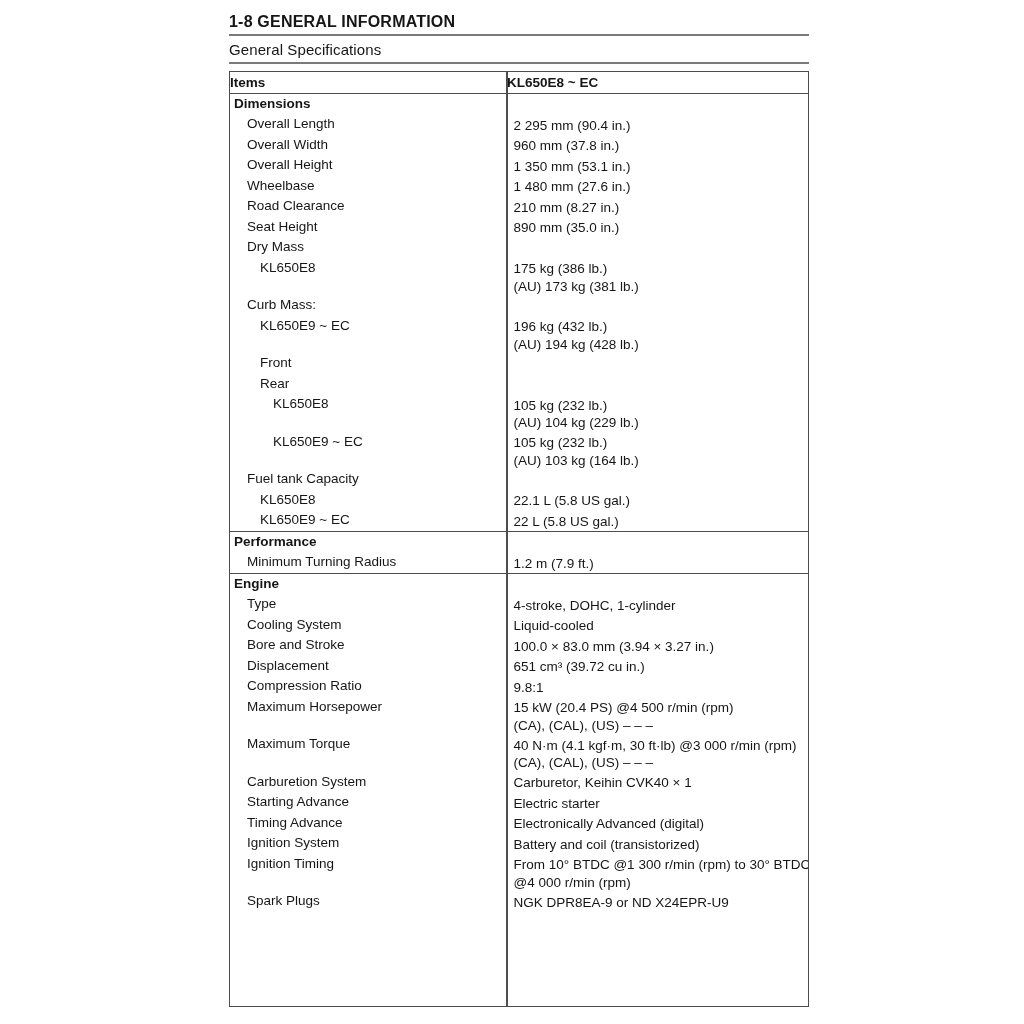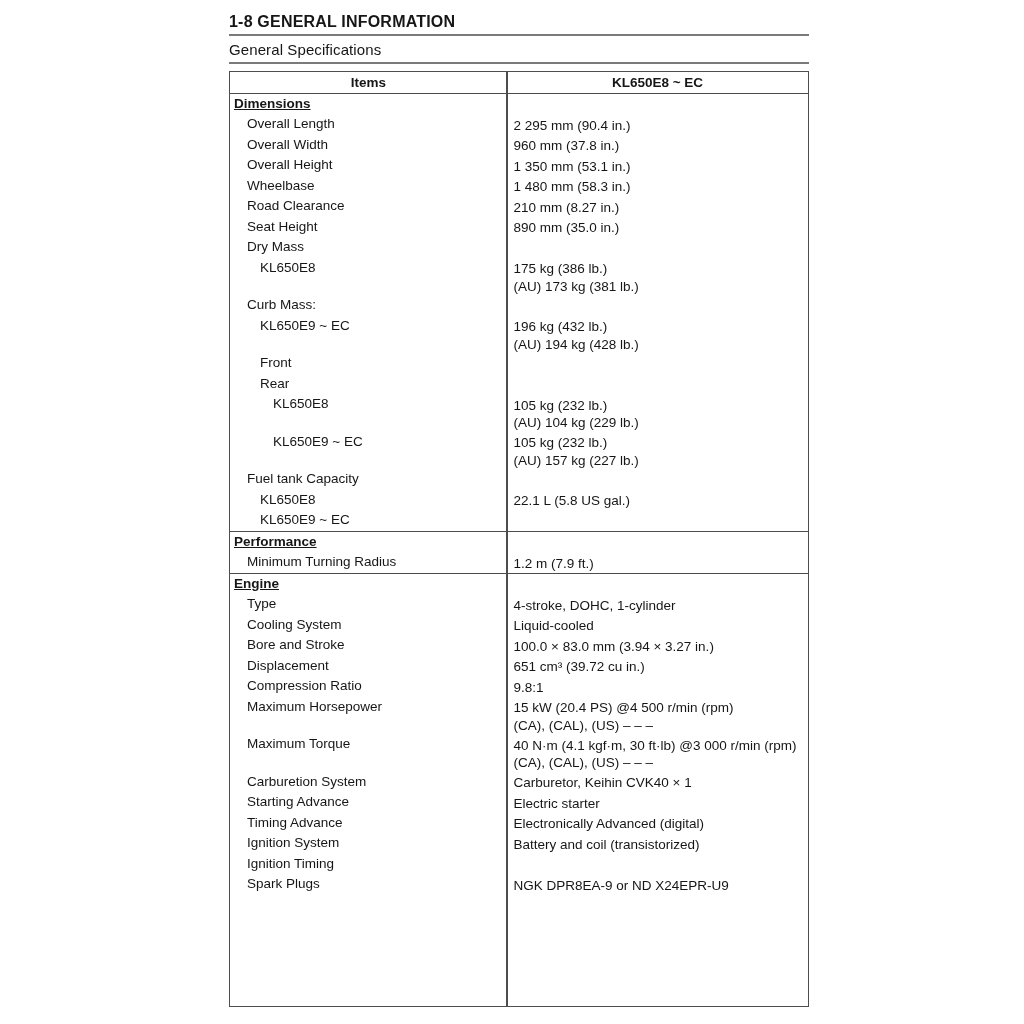--- a/index.html
+++ b/index.html
@@ -23,27 +23,27 @@
   .col-divider {
     position:absolute; left:276px; top:0; bottom:0; width:1.5px;
     background:#4d4d4d;
   }
   .thead {
     display:flex;
     height:21.5px;
     border-bottom:1.5px solid #4d4d4d;
     font-weight:bold;
   }
-  .th { line-height:21.5px; text-align:center; }
+  .th { line-height:21.5px; }
   .th.items { width:277px; }
   .th.model { flex:1; }
 
   .row { display:flex; align-items:flex-start; min-height:20.5px; }
   .label { width:270px; flex-shrink:0; line-height:20.5px; white-space:nowrap; }
-  .label.bold { font-weight:bold;text-decoration:underline; }
+  .label.bold { font-weight:bold; }
   .indent0 { padding-left:4px; }
   .indent1 { padding-left:17px; }
   .indent2 { padding-left:30px; }
   .indent3 { padding-left:43px; }
   .value { flex:1; padding-left:13.5px; padding-top:2.5px; }
   .value-line { line-height:17.5px; white-space:nowrap; }
 
   .section.bordered { border-top:1.5px solid #4d4d4d; }
 </style>
 </head>
@@ -81,21 +81,21 @@
           </div>
           <div class="row">
             <div class="label indent1">Overall Height</div>
             <div class="value">
               <div class="value-line">1 350 mm (53.1 in.)</div>
             </div>
           </div>
           <div class="row">
             <div class="label indent1">Wheelbase</div>
             <div class="value">
-              <div class="value-line">1 480 mm (58.3 in.)</div>
+              <div class="value-line">1 480 mm (27.6 in.)</div>
             </div>
           </div>
           <div class="row">
             <div class="label indent1">Road Clearance</div>
             <div class="value">
               <div class="value-line">210 mm (8.27 in.)</div>
             </div>
           </div>
           <div class="row">
             <div class="label indent1">Seat Height</div>
@@ -136,35 +136,38 @@
             <div class="label indent3">KL650E8</div>
             <div class="value">
               <div class="value-line">105 kg (232 lb.)</div>
               <div class="value-line">(AU) 104 kg (229 lb.)</div>
             </div>
           </div>
           <div class="row">
             <div class="label indent3">KL650E9 ~ EC</div>
             <div class="value">
               <div class="value-line">105 kg (232 lb.)</div>
-              <div class="value-line">(AU) 157 kg (227 lb.)</div>
+              <div class="value-line">(AU) 103 kg (164 lb.)</div>
             </div>
           </div>
           <div class="row">
             <div class="label indent1">Fuel tank Capacity</div>
             <div class="value"></div>
           </div>
           <div class="row">
             <div class="label indent2">KL650E8</div>
             <div class="value">
               <div class="value-line">22.1 L (5.8 US gal.)</div>
             </div>
           </div>
           <div class="row">
             <div class="label indent2">KL650E9 ~ EC</div>
+            <div class="value">
+              <div class="value-line">22 L (5.8 US gal.)</div>
+            </div>
           </div>
         </div>
         <div class="section bordered">
           <div class="row section-row">
             <div class="label indent0 bold">Performance</div>
             <div class="value"></div>
           </div>
           <div class="row">
             <div class="label indent1">Minimum Turning Radius</div>
             <div class="value">
@@ -240,20 +243,24 @@
             </div>
           </div>
           <div class="row">
             <div class="label indent1">Ignition System</div>
             <div class="value">
               <div class="value-line">Battery and coil (transistorized)</div>
             </div>
           </div>
           <div class="row">
             <div class="label indent1">Ignition Timing</div>
+            <div class="value">
+              <div class="value-line">From 10° BTDC @1 300 r/min (rpm) to 30° BTDC</div>
+              <div class="value-line">@4 000 r/min (rpm)</div>
+            </div>
           </div>
           <div class="row">
             <div class="label indent1">Spark Plugs</div>
             <div class="value">
               <div class="value-line">NGK DPR8EA-9 or ND X24EPR-U9</div>
             </div>
           </div>
         </div>
       </div>
   </div>

